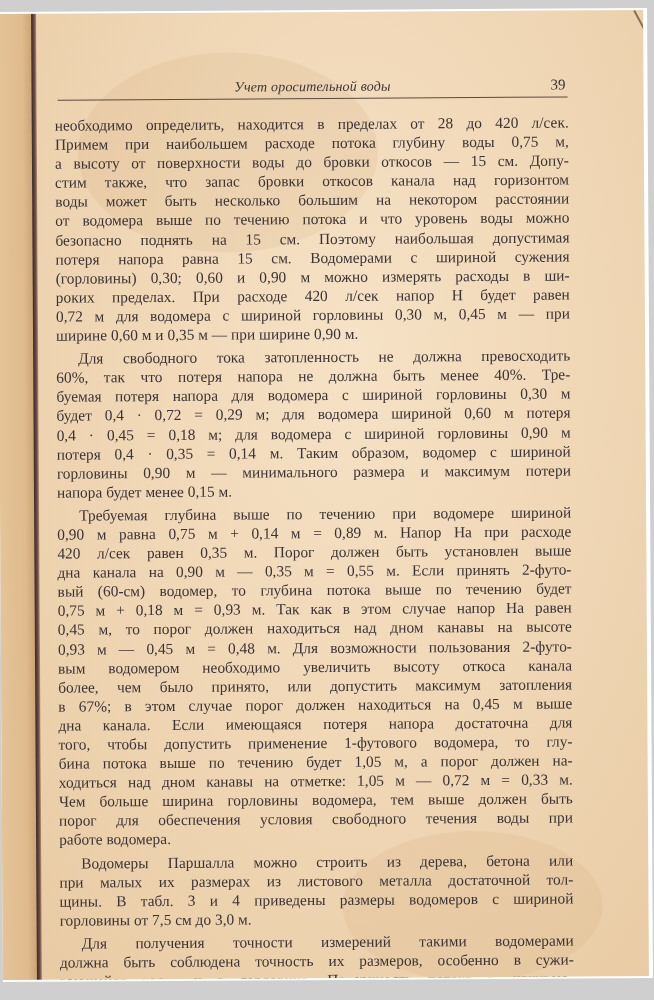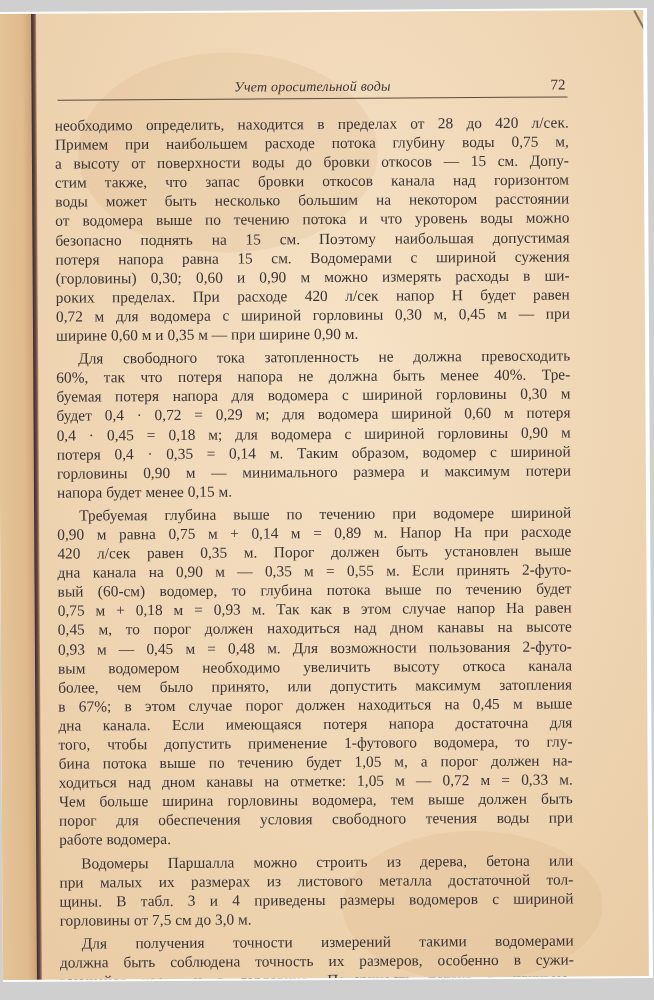--- a/index.html
+++ b/index.html
@@ -131,21 +131,21 @@
   <div class="page">
     <div class="stain" style="left:80px; top:40px; width:300px; height:200px;"></div>
     <div class="stain" style="left:340px; top:820px; width:260px; height:150px;"></div>
 
     <div class="prev-page"></div>
     <div class="gutter"></div>
     <div class="corner-fold"></div>
 
     <div class="header">
       <div class="running-title">Учет оросительной воды</div>
-      <div class="page-number">72</div>
+      <div class="page-number">39</div>
     </div>
 
     <div class="body-text" id="body-text">
         <div class="para">
           <span class="line">необходимо определить, находится в пределах от 28 до 420 л/сек.</span>
           <span class="line">Примем при наибольшем расходе потока глубину воды 0,75 м,</span>
           <span class="line">а высоту от поверхности воды до бровки откосов — 15 см. Допу-</span>
           <span class="line">стим также, что запас бровки откосов канала над горизонтом</span>
           <span class="line">воды может быть несколько большим на некотором расстоянии</span>
           <span class="line">от водомера выше по течению потока и что уровень воды можно</span>

